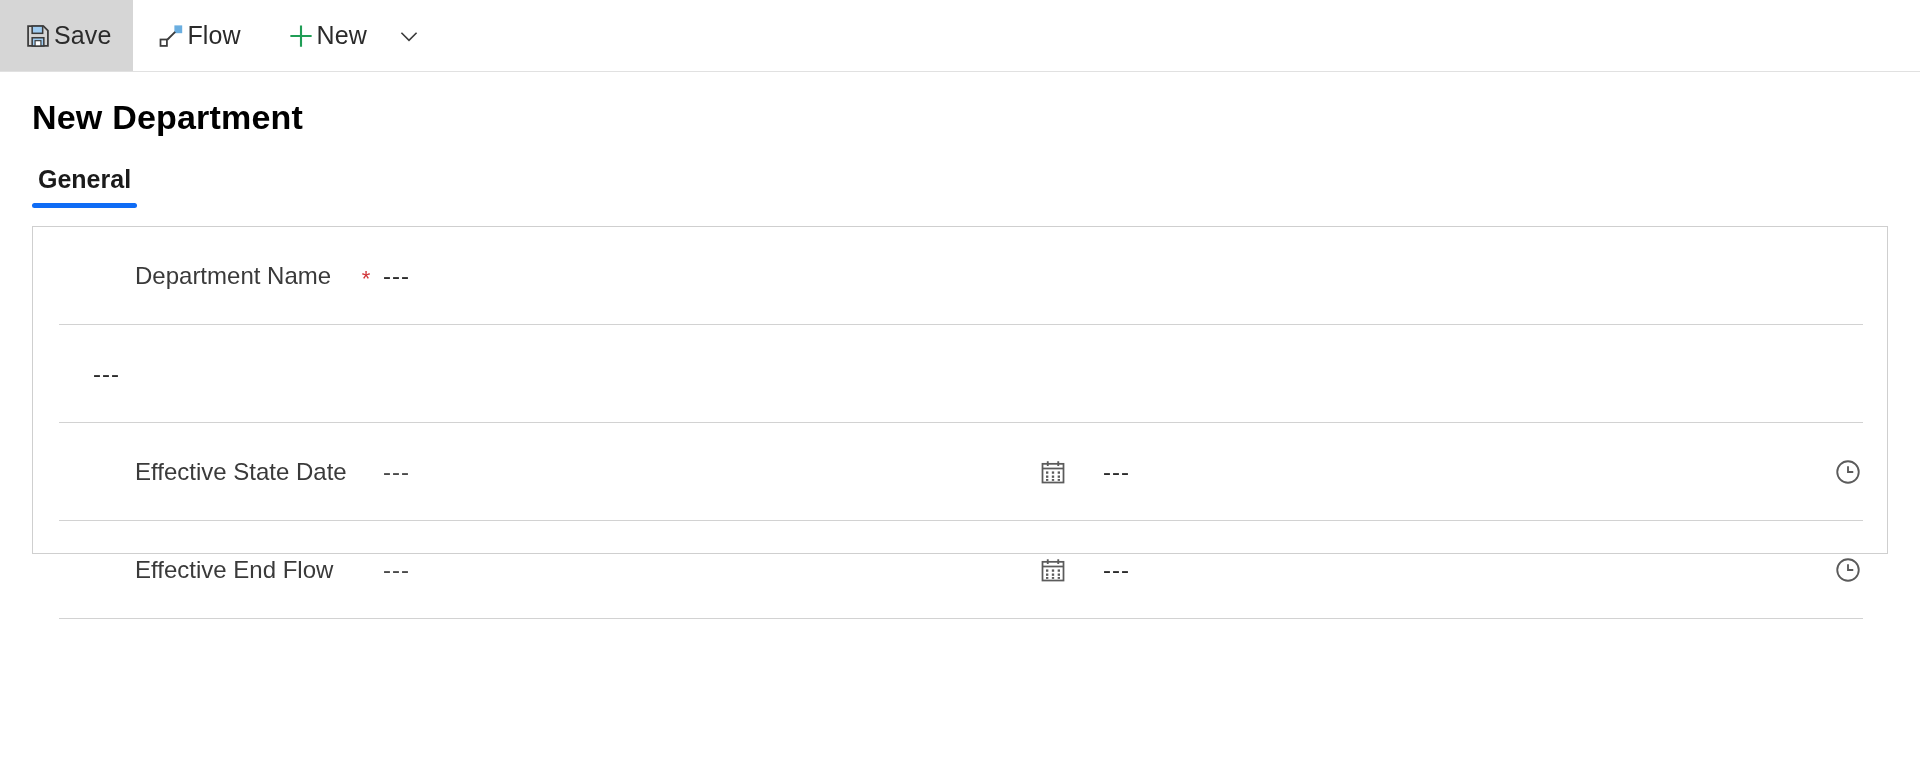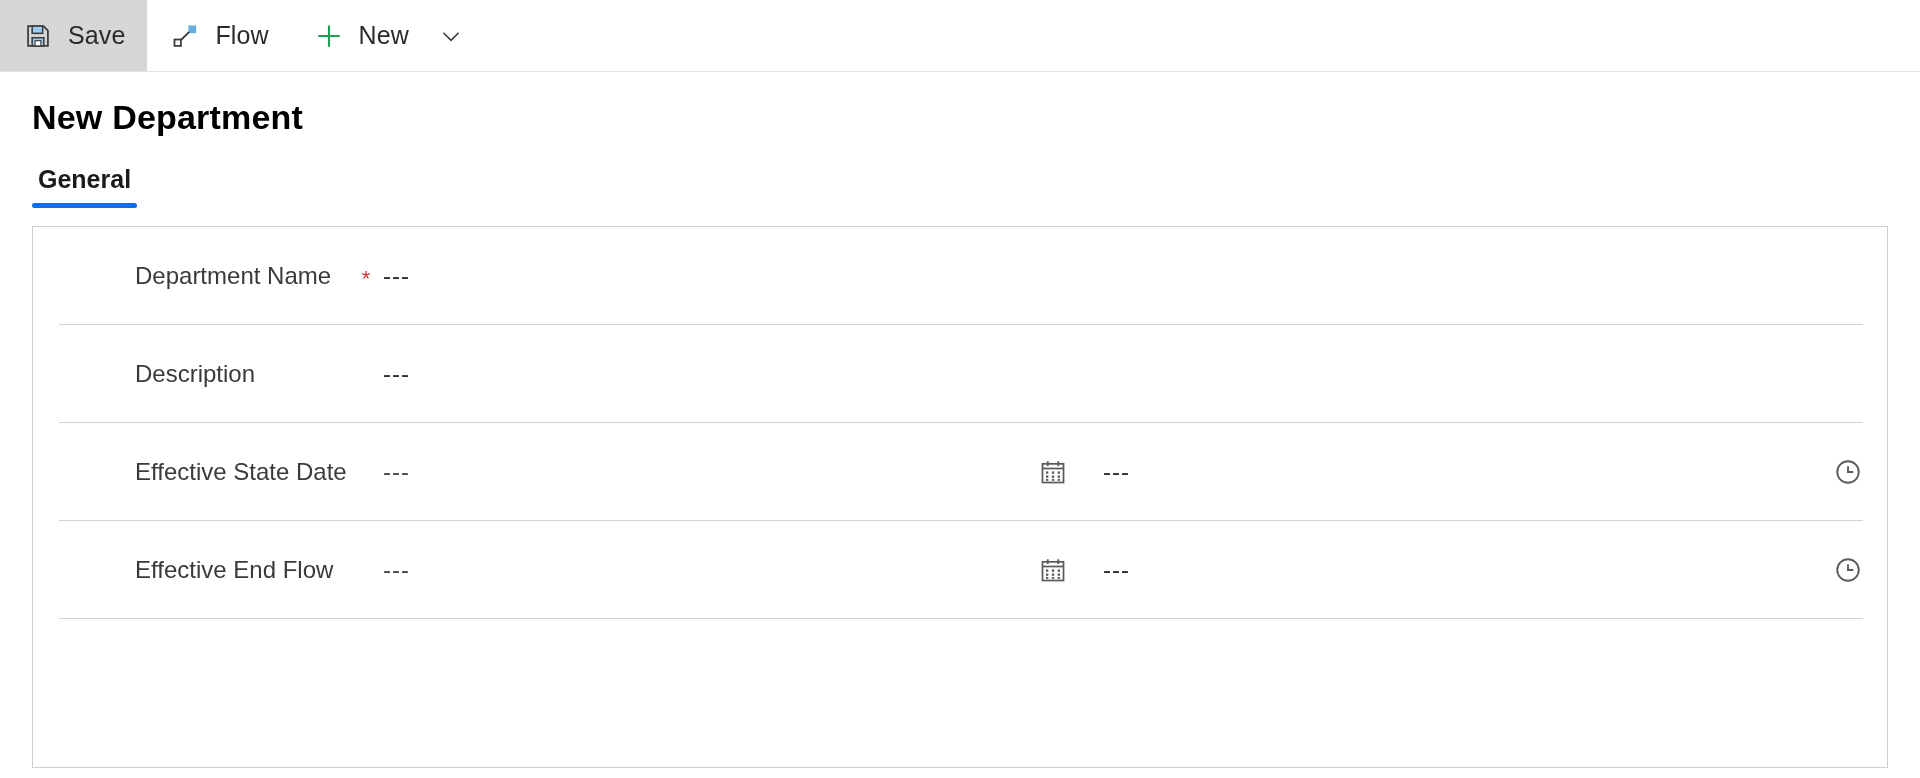--- a/index.html
+++ b/index.html
@@ -20,21 +20,20 @@
     height: 72px;
     background: #ffffff;
     border-bottom: 1px solid #e1e1e1;
     display: flex;
     align-items: stretch;
     box-sizing: border-box;
   }
   .cmd-btn {
     display: flex;
     align-items: center;
-    gap: 14px;
     padding: 0 22px;
     cursor: pointer;
     user-select: none;
     background: transparent;
     border: none;
     font-family: "Liberation Sans", sans-serif;
     text-align: center;
   }
   .cmd-btn.active {
     background: #d6d6d6;
@@ -94,21 +93,21 @@
     height: 5px;
     border-radius: 3px;
     background: #0f6cf5;
   }
 
   
   .form-card {
     margin: 18px 32px 0 32px;
     border: 1px solid #cfcfcf;
     background: #ffffff;
-    height: 542px;
+    height: 328px;
     box-sizing: border-box;
   }
   .form-row {
     display: flex;
     align-items: center;
     height: 98px;
     padding: 0 0 0 0;
     margin: 0 24px 0 26px;
     border-bottom: 1px solid #d2d2d2;
     box-sizing: border-box;
@@ -227,21 +226,20 @@
   <div class="form-card">
 
     <div class="form-row">
       <span class="field-label">Department Name</span>
       <span class="req-star">*</span>
       <span class="field-value">---</span>
       <span class="spacer"></span>
     </div>
 
     <div class="form-row">
-      <span class="field-label">Description</span>
       <span class="req-star empty"></span>
       <span class="field-value">---</span>
       <span class="spacer"></span>
     </div>
 
     <div class="form-row">
       <span class="field-label">Effective State Date</span>
       <span class="req-star empty"></span>
       <span class="field-value dim">---</span>
       <span class="spacer"></span>

